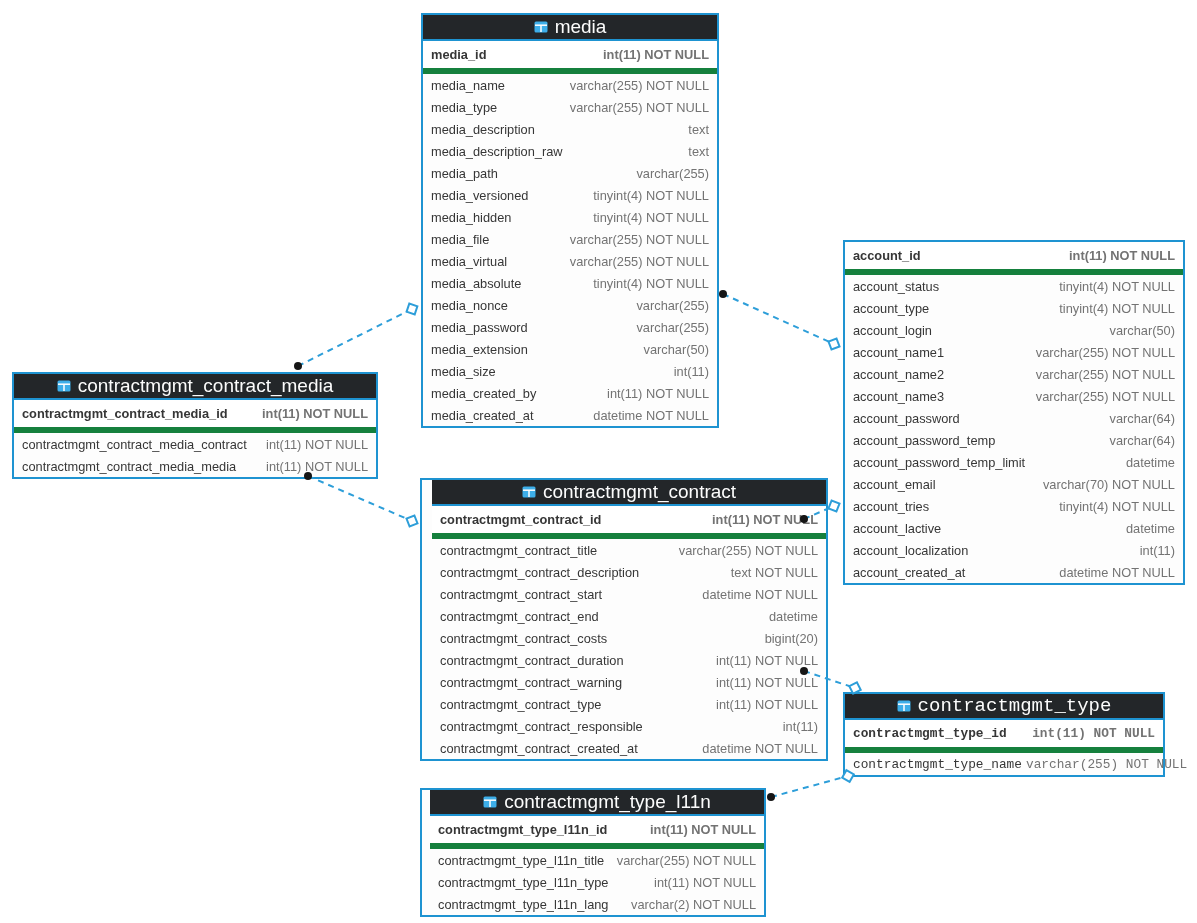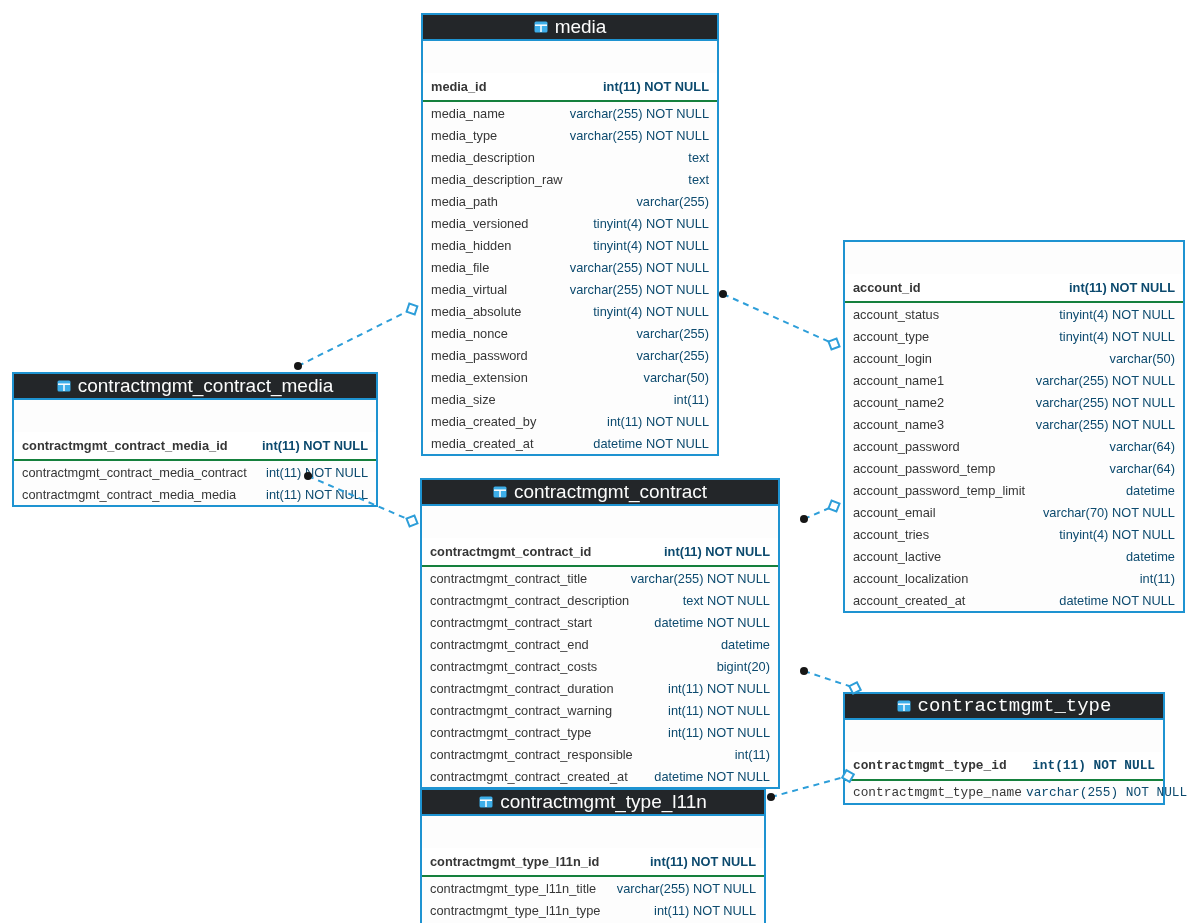--- a/index.html
+++ b/index.html
@@ -25,33 +25,32 @@
     font-size:19px;
     border-bottom:2px solid #1e93d1;
     white-space:nowrap;
   }
   .erd-pk-row{
     height:27px;
     background:#ffffff;
     display:flex;align-items:center;justify-content:space-between;gap:6px;
     padding:0 8px;
     font-size:12.8px;font-weight:bold;color:#1d1f21;
-    border-bottom:2px solid #15803d;
+    border-bottom:6px solid #15803d;
     white-space:nowrap;
-    margin-top:32px;
   }
   .erd-row{
     height:22px;
     display:flex;align-items:center;justify-content:space-between;gap:4px;
     padding:0 8px;
     font-size:12.8px;color:#363636;
     white-space:nowrap;
   }
   .col-name{color:#363636;}
-  .col-type{color:#0c4a6e;}
+  .col-type{color:#737373;}
   .tbl-icon{flex:0 0 auto;display:inline-flex;}
   #rel-overlay{
     position:absolute;left:0;top:0;z-index:3;pointer-events:none;
   }
 </style>
 </head>
 <body>
 
 <div id="canvas">
     <div class="erd-table" style="left: 421px; top: 13px; width: 298px;">
@@ -213,21 +212,21 @@
       </div>
       <div class="erd-row">
         <span class="col-name">contractmgmt_contract_media_contract</span>
         <span class="col-type">int(11) NOT NULL</span>
       </div>
       <div class="erd-row">
         <span class="col-name">contractmgmt_contract_media_media</span>
         <span class="col-type">int(11) NOT NULL</span>
       </div>
     </div>
-    <div class="erd-table" style="left: 420px; top: 478px; width: 360px;">
+    <div class="erd-table" style="left: 420px; top: 478px; width: 408px; padding-left: 10px;">
       <div class="erd-header">
         <span class="tbl-icon">
           <svg width="14" height="12" viewBox="0 0 14 12">
             <rect x="0.5" y="0.5" width="13" height="11" rx="1.5" fill="#3daee9"></rect>
             <line x1="1" y1="4.2" x2="13" y2="4.2" stroke="#ffffff" stroke-width="1.5"></line>
             <line x1="7" y1="4.2" x2="7" y2="11" stroke="#ffffff" stroke-width="1.5"></line>
           </svg>
         </span>
         <span>contractmgmt_contract</span>
       </div>
@@ -289,21 +288,21 @@
       </div>
       <div class="erd-pk-row">
         <span class="col-name">contractmgmt_type_id</span>
         <span class="col-type">int(11) NOT NULL</span>
       </div>
       <div class="erd-row">
         <span class="col-name">contractmgmt_type_name</span>
         <span class="col-type">varchar(255) NOT NULL</span>
       </div>
     </div>
-    <div class="erd-table" style="left: 420px; top: 788px; width: 346px;">
+    <div class="erd-table" style="left: 420px; top: 788px; width: 346px; padding-left: 8px;">
       <div class="erd-header">
         <span class="tbl-icon">
           <svg width="14" height="12" viewBox="0 0 14 12">
             <rect x="0.5" y="0.5" width="13" height="11" rx="1.5" fill="#3daee9"></rect>
             <line x1="1" y1="4.2" x2="13" y2="4.2" stroke="#ffffff" stroke-width="1.5"></line>
             <line x1="7" y1="4.2" x2="7" y2="11" stroke="#ffffff" stroke-width="1.5"></line>
           </svg>
         </span>
         <span>contractmgmt_type_l11n</span>
       </div>

